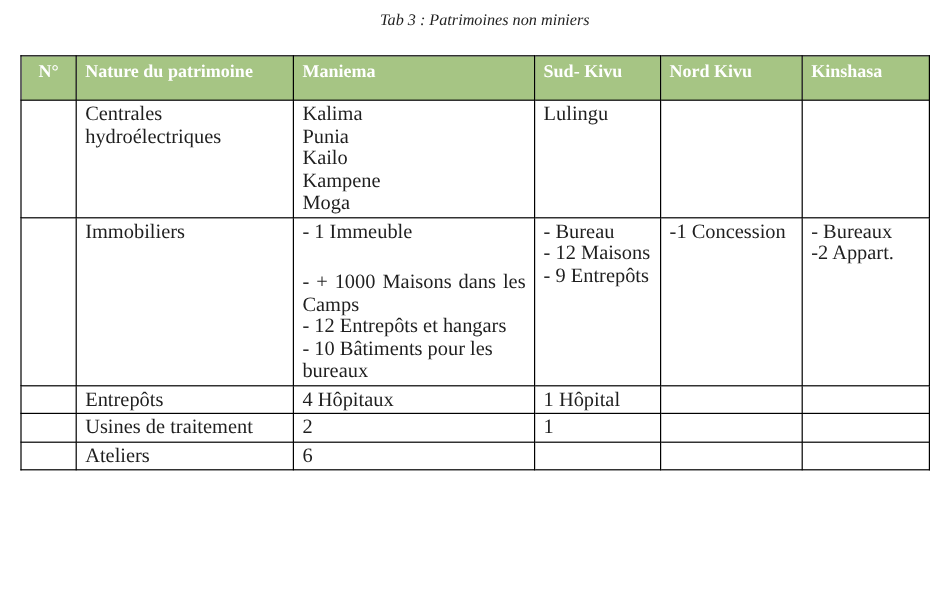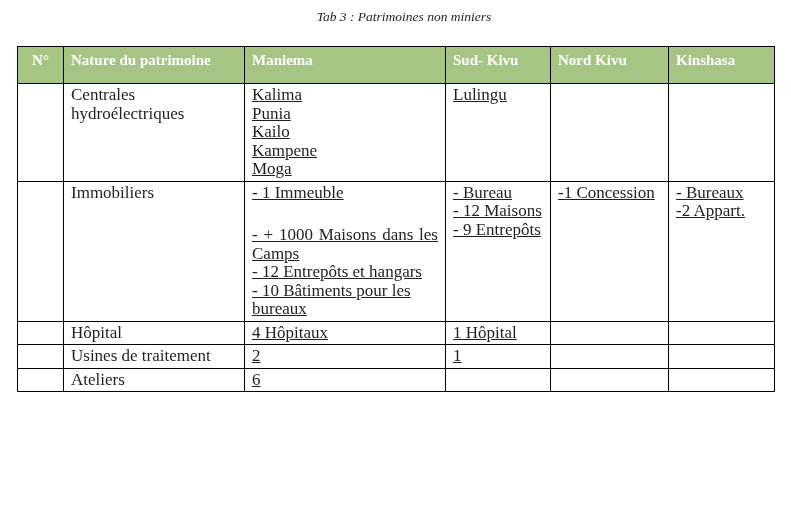--- a/index.html
+++ b/index.html
@@ -45,21 +45,21 @@
     font-size: 15px;
     text-align: left;
     padding-top: 4px;
   }
   thead tr { height: 37px; }
   th.center { text-align: center; }
   tr.h94  { height: 94px; }
   tr.h136 { height: 136px; }
   tr.h98  { height: 98px; }
   tr.h21  { height: 21px; }
-  td .line { min-height: 18.5px; text-decoration: underline; }
+  td .line { min-height: 18.5px; }
   
   td.justify .line:nth-child(2) {
     text-align: justify;
     text-align-last: justify;
     margin-top: 24px;
   }
 </style>
 </head>
 <body>
 
@@ -121,21 +121,21 @@
         <td>
             <div class="line">-1 Concession</div>
           </td>
         <td>
             <div class="line">- Bureaux</div>
             <div class="line">-2  Appart.</div>
           </td>
       </tr>
       <tr class="h21">
         <td></td>
-        <td>Hôpital</td>
+        <td>Entrepôts</td>
         <td>
             <div class="line">4 Hôpitaux</div>
           </td>
         <td>
             <div class="line">1 Hôpital</div>
           </td>
         <td></td>
         <td></td>
       </tr>
       <tr class="h21">

